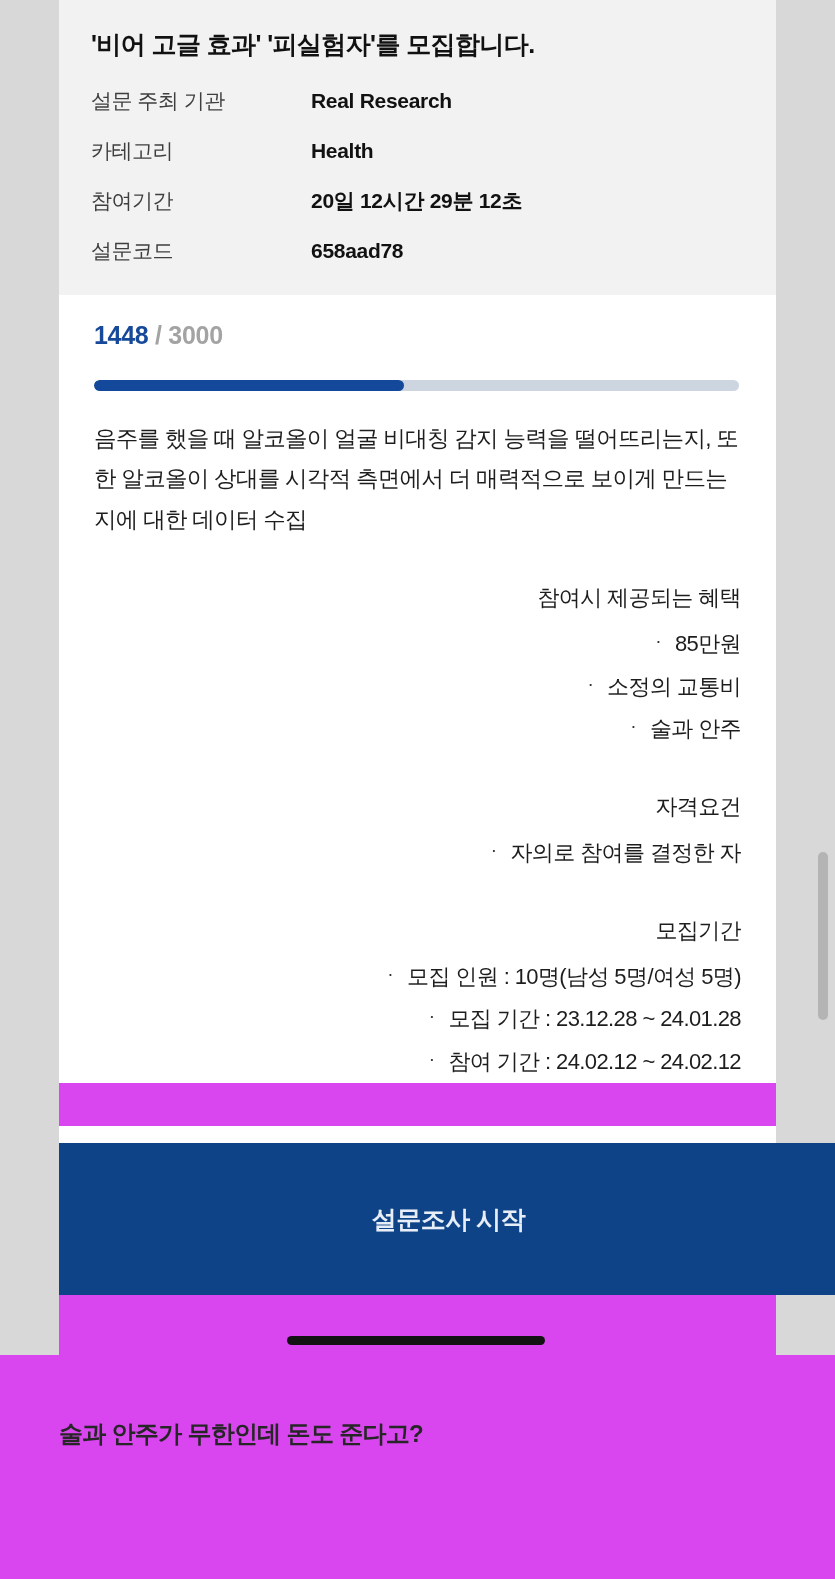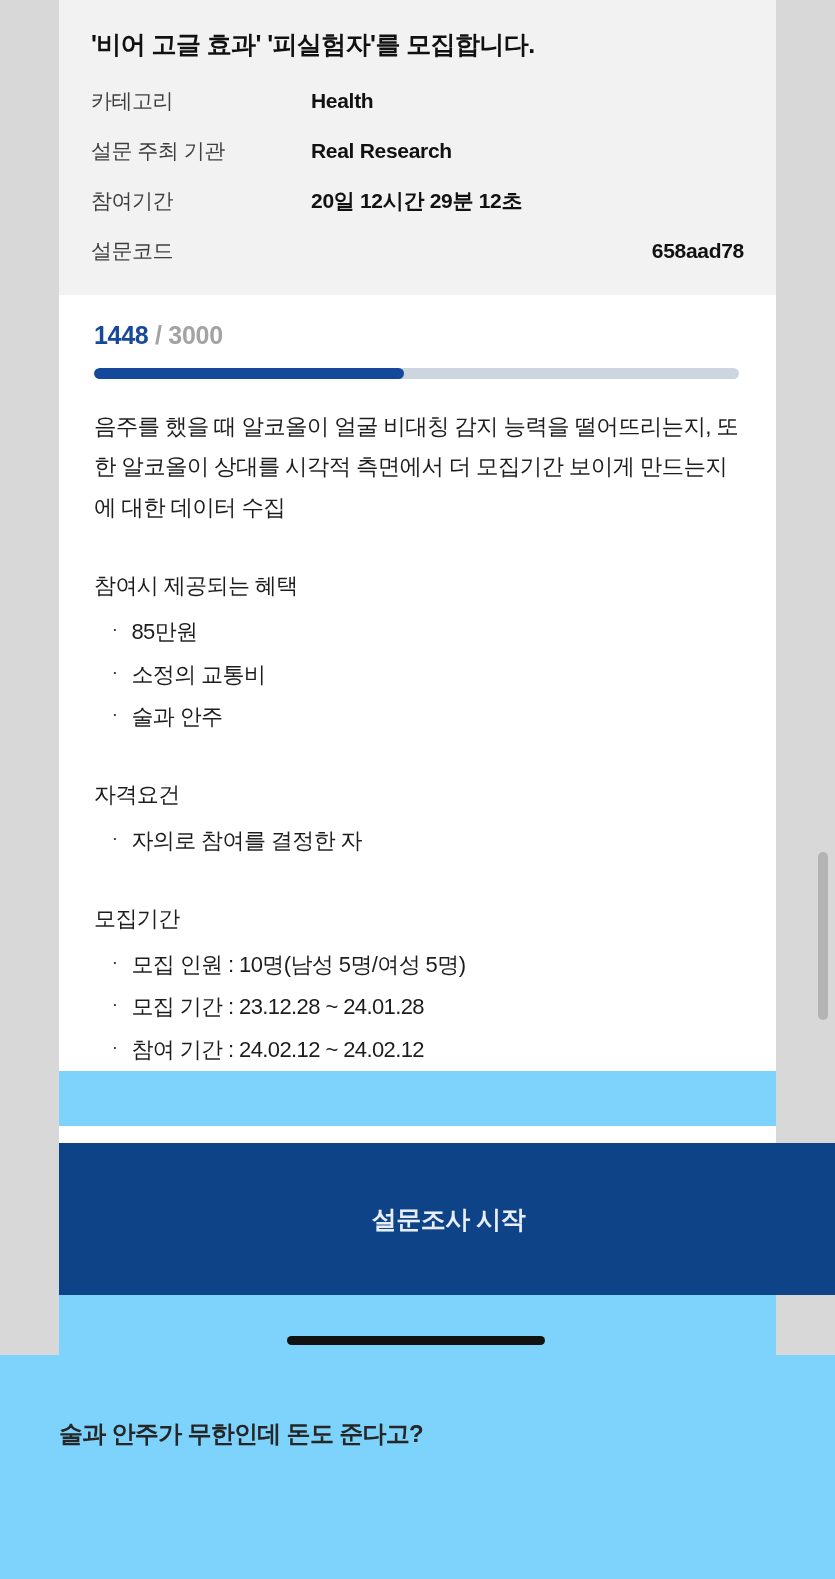--- a/index.html
+++ b/index.html
@@ -14,21 +14,21 @@
     color: #1b1b1b;
     position: relative;
     overflow: hidden;
   }
   .phone {
     position: absolute;
     left: 0;
     top: 0;
     width: 835px;
     height: 1579px;
-    background: #7dd3fc;
+    background: #d946ef;
   }
   
   .gutter-left {
     position: absolute;
     left: 0; top: 0;
     width: 59px; height: 1355px;
     background: #d8d8d8;
   }
   .gutter-right {
     position: absolute;
@@ -67,31 +67,31 @@
     font-size: 21px;
     color: #3e3e3e;
     letter-spacing: -0.5px;
   }
   .meta-value {
     font-size: 21px;
     font-weight: bold;
     color: #111111;
     letter-spacing: -0.3px;
   }
-  .meta-row:last-child { margin-bottom: 0; justify-content: space-between; }
+  .meta-row:last-child { margin-bottom: 0; }
 
   
   .progress-block {
     padding: 26px 35px 0 35px;
     box-sizing: border-box;
   }
   .count-line {
     font-size: 24px;
     letter-spacing: -0.3px;
-    margin-bottom: 18px;
+    margin-bottom: 30px;
   }
   .count-current {
     color: #17499b;
     font-weight: bold;
     font-size: 25px;
   }
   .count-total {
     color: #a3a3a3;
     font-weight: bold;
     font-size: 25px;
@@ -117,20 +117,21 @@
   .desc {
     font-size: 22.5px;
     line-height: 1.82;
     letter-spacing: -0.7px;
     color: #1d1d1d;
     margin: 0;
     width: 650px;
   }
   .section {
     margin-top: 42px;
+    text-align: right;
   }
   .section-head {
     font-size: 22px;
     letter-spacing: -0.6px;
     color: #1d1d1d;
     margin-bottom: 10px;
   }
   .bullet {
     font-size: 22px;
     letter-spacing: -0.6px;
@@ -207,26 +208,26 @@
 
   <div class="gutter-left"></div>
   <div class="gutter-right"></div>
 
   <div class="card">
 
     <div class="info-panel">
       <div class="title">'비어 고글 효과' '피실험자'를 모집합니다.</div>
 
       <div class="meta-row">
+        <div class="meta-label">설문 주최 기관</div>
+        <div class="meta-value">Real Research</div>
+      </div>
+      <div class="meta-row">
         <div class="meta-label">카테고리</div>
         <div class="meta-value">Health</div>
-      </div>
-      <div class="meta-row">
-        <div class="meta-label">설문 주최 기관</div>
-        <div class="meta-value">Real Research</div>
       </div>
       <div class="meta-row">
         <div class="meta-label">참여기간</div>
         <div class="meta-value">20일 12시간 29분 12초</div>
       </div>
       <div class="meta-row">
         <div class="meta-label">설문코드</div>
         <div class="meta-value">658aad78</div>
       </div>
     </div>
@@ -234,21 +235,21 @@
     <div class="progress-block">
       <div class="count-line">
         <span class="count-current">1448</span><span class="count-total"> / </span><span class="count-total">3000</span>
       </div>
       <div class="bar-track" style="background: rgb(204, 213, 224);">
         <div class="bar-fill" id="barfill" style="width: 48%; background: rgb(20, 72, 155);"></div>
       </div>
     </div>
 
     <div class="body-block">
-      <p class="desc">음주를 했을 때 알코올이 얼굴 비대칭 감지 능력을 떨어뜨리는지, 또한 알코올이 상대를 시각적 측면에서 더 모집기간 보이게 만드는지에 대한 데이터 수집</p>
+      <p class="desc">음주를 했을 때 알코올이 얼굴 비대칭 감지 능력을 떨어뜨리는지, 또한 알코올이 상대를 시각적 측면에서 더 매력적으로 보이게 만드는지에 대한 데이터 수집</p>
 
       <div class="section">
         <div class="section-head">참여시 제공되는 혜택</div>
         <div class="bullet"><span class="dot">ㆍ</span><span>85만원</span></div>
         <div class="bullet"><span class="dot">ㆍ</span><span>소정의 교통비</span></div>
         <div class="bullet"><span class="dot">ㆍ</span><span>술과 안주</span></div>
       </div>
 
       <div class="section">
         <div class="section-head">자격요건</div>

